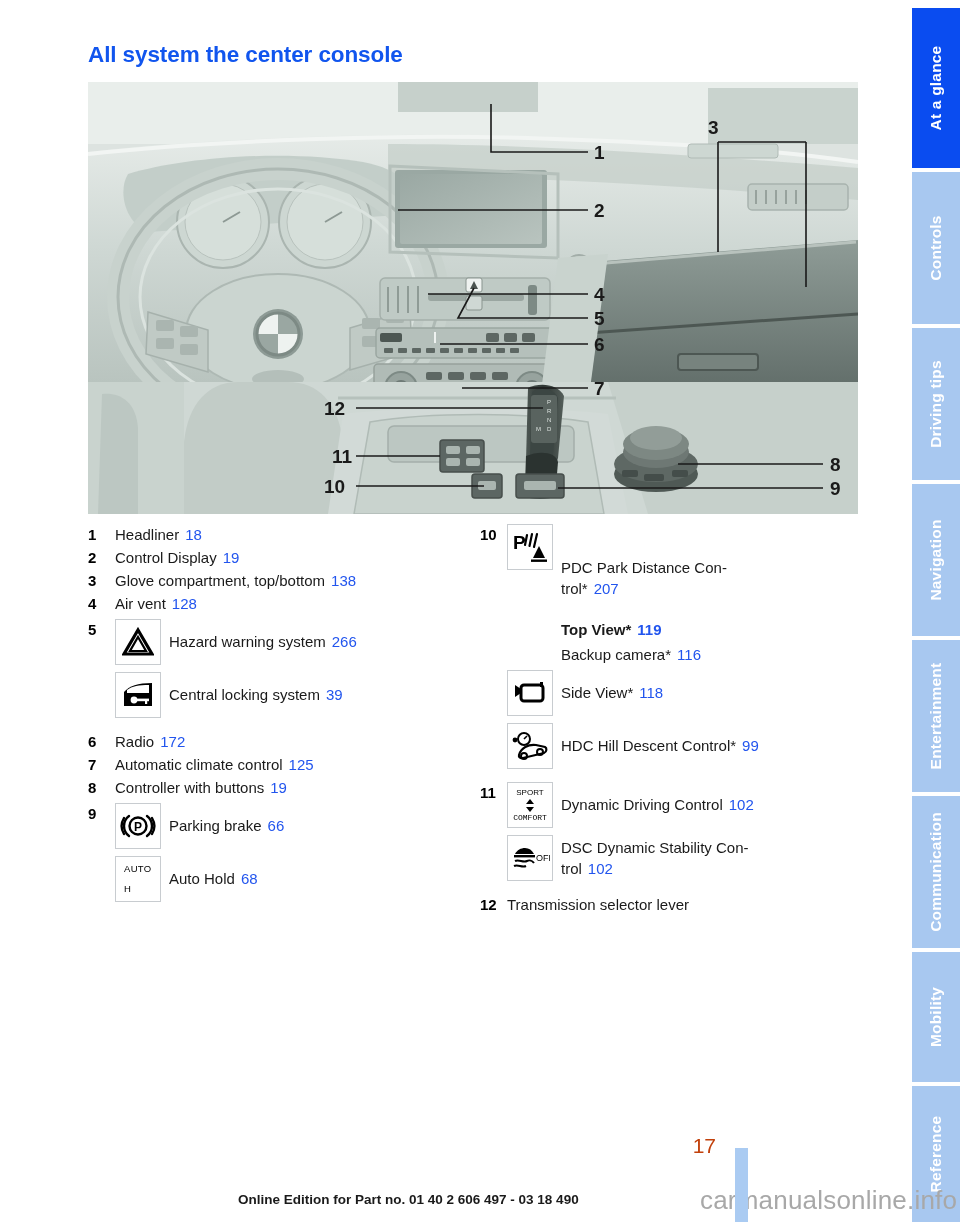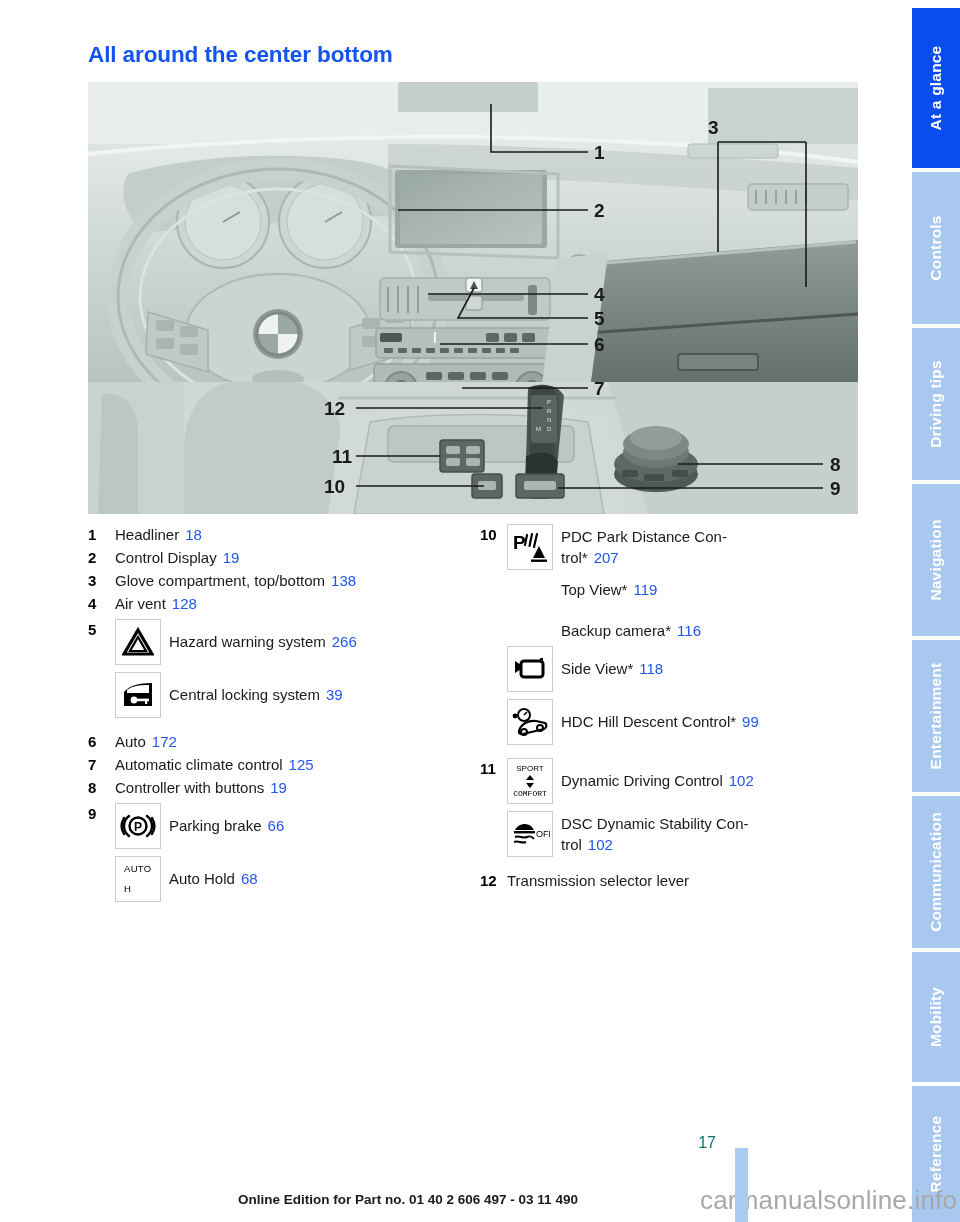--- a/index.html
+++ b/index.html
@@ -122,22 +122,22 @@
   }
   .icon-text.tall { padding-top: 2px; }
   .gap { height: 13px; }
   .gap-sm { height: 7px; }
   .gap-xs { height: 3px; }
 
   
   #page-number {
     position: absolute;
     right: 244px; top: 1134px;
-    font-size: 16px;
-    color: #0f766e;
+    font-size: 21px;
+    color: #c2410c;
     font-weight: normal;
   }
   #footer-note {
     position: absolute;
     left: 238px; top: 1192px;
     font-size: 13.5px;
     font-weight: bold;
     color: #1a1a1a;
     white-space: nowrap;
   }
@@ -181,21 +181,21 @@
       <span class="tab-label">Communication</span>
     </div>
     <div class="tab" style="top:952px;height:130px;">
       <span class="tab-label">Mobility</span>
     </div>
     <div class="tab" style="top:1086px;height:136px;">
       <span class="tab-label">Reference</span>
     </div>
   </div>
 
-  <h1 id="page-title">All around the center bottom</h1>
+  <h1 id="page-title">All system the center console</h1>
 
   <div id="illustration">
     <svg width="770" height="432" viewBox="0 0 770 432" xmlns="http://www.w3.org/2000/svg">
       <defs>
         <linearGradient id="dashG" x1="0" y1="0" x2="0" y2="1">
           <stop offset="0%" stop-color="#e6ebe8"></stop>
           <stop offset="45%" stop-color="#cfd8d4"></stop>
           <stop offset="100%" stop-color="#b9c4bf"></stop>
         </linearGradient>
         <linearGradient id="consoleG" x1="0" y1="0" x2="0" y2="1">
@@ -491,21 +491,21 @@
         <div class="icon-text">
           <span>Central locking system</span><span class="pg">39</span>
         </div>
       </div>
 
       <div class="gap"></div>
 
       <div class="entry">
         <div class="num">6</div>
         <div class="txtcell">
-          <span>Auto</span><span class="pg">172</span>
+          <span>Radio</span><span class="pg">172</span>
         </div>
       </div>
 
 
       <div class="entry">
         <div class="num">7</div>
         <div class="txtcell">
           <span>Automatic climate control</span><span class="pg">125</span>
         </div>
       </div>
@@ -559,32 +559,32 @@
             <text x="1" y="18" font-family="Liberation Sans, sans-serif" font-size="19" font-weight="bold" fill="#000">P</text>
             <g stroke="#000" stroke-width="2.2" fill="none" stroke-linecap="round">
               <path d="M15,4 L13,14"></path>
               <path d="M20,3 L17.5,15"></path>
               <path d="M25,3 L22,16"></path>
             </g>
             <path d="M27,15 L33,27 L21,27 Z" fill="#000"></path>
             <rect x="19" y="28.5" width="16" height="2.4" fill="#000"></rect>
           </svg>
         </div>
-        <div class="icon-text tall" style="white-space:pre-line;">PDC Park Distance Con-<br>trol*<span class="pg">207</span></div>
-      </div>
-
-      <div class="entry" style="margin-top:9px;">
+        <div class="icon-text tall" style="white-space:pre-line;margin-top:31px;">PDC Park Distance Con-<br>trol*<span class="pg">207</span></div>
+      </div>
+
+      <div class="entry" style="margin-top:20px;font-weight:bold;">
         <div class="num blank"></div>
         <div style="flex:0 0 54px;"></div>
         <div class="txtcell">
           <span>Top View*</span><span class="pg">119</span>
         </div>
       </div>
 
-      <div class="entry" style="margin-top:20px;">
+      <div class="entry" style="margin-top:4px;">
         <div class="num blank"></div>
         <div style="flex:0 0 54px;"></div>
         <div class="txtcell">
           <span>Backup camera*</span><span class="pg">116</span>
         </div>
       </div>
 
       <div class="gap-xs"></div>
 
       <div class="entry icon-row">
@@ -659,17 +659,17 @@
         <div class="num">12</div>
         <div class="txtcell">
           <span>Transmission selector lever</span>
         </div>
       </div>
 
     </div>
   </div>
 
   <div id="page-number">17</div>
-  <div id="footer-note">Online Edition for Part no. 01 40 2 606 497 - 03 11 490</div>
+  <div id="footer-note">Online Edition for Part no. 01 40 2 606 497 - 03 18 490</div>
   <div id="watermark">carmanualsonline.info</div>
   <div id="blue-bar"></div>
 
 </div>
 
 </body></html>

